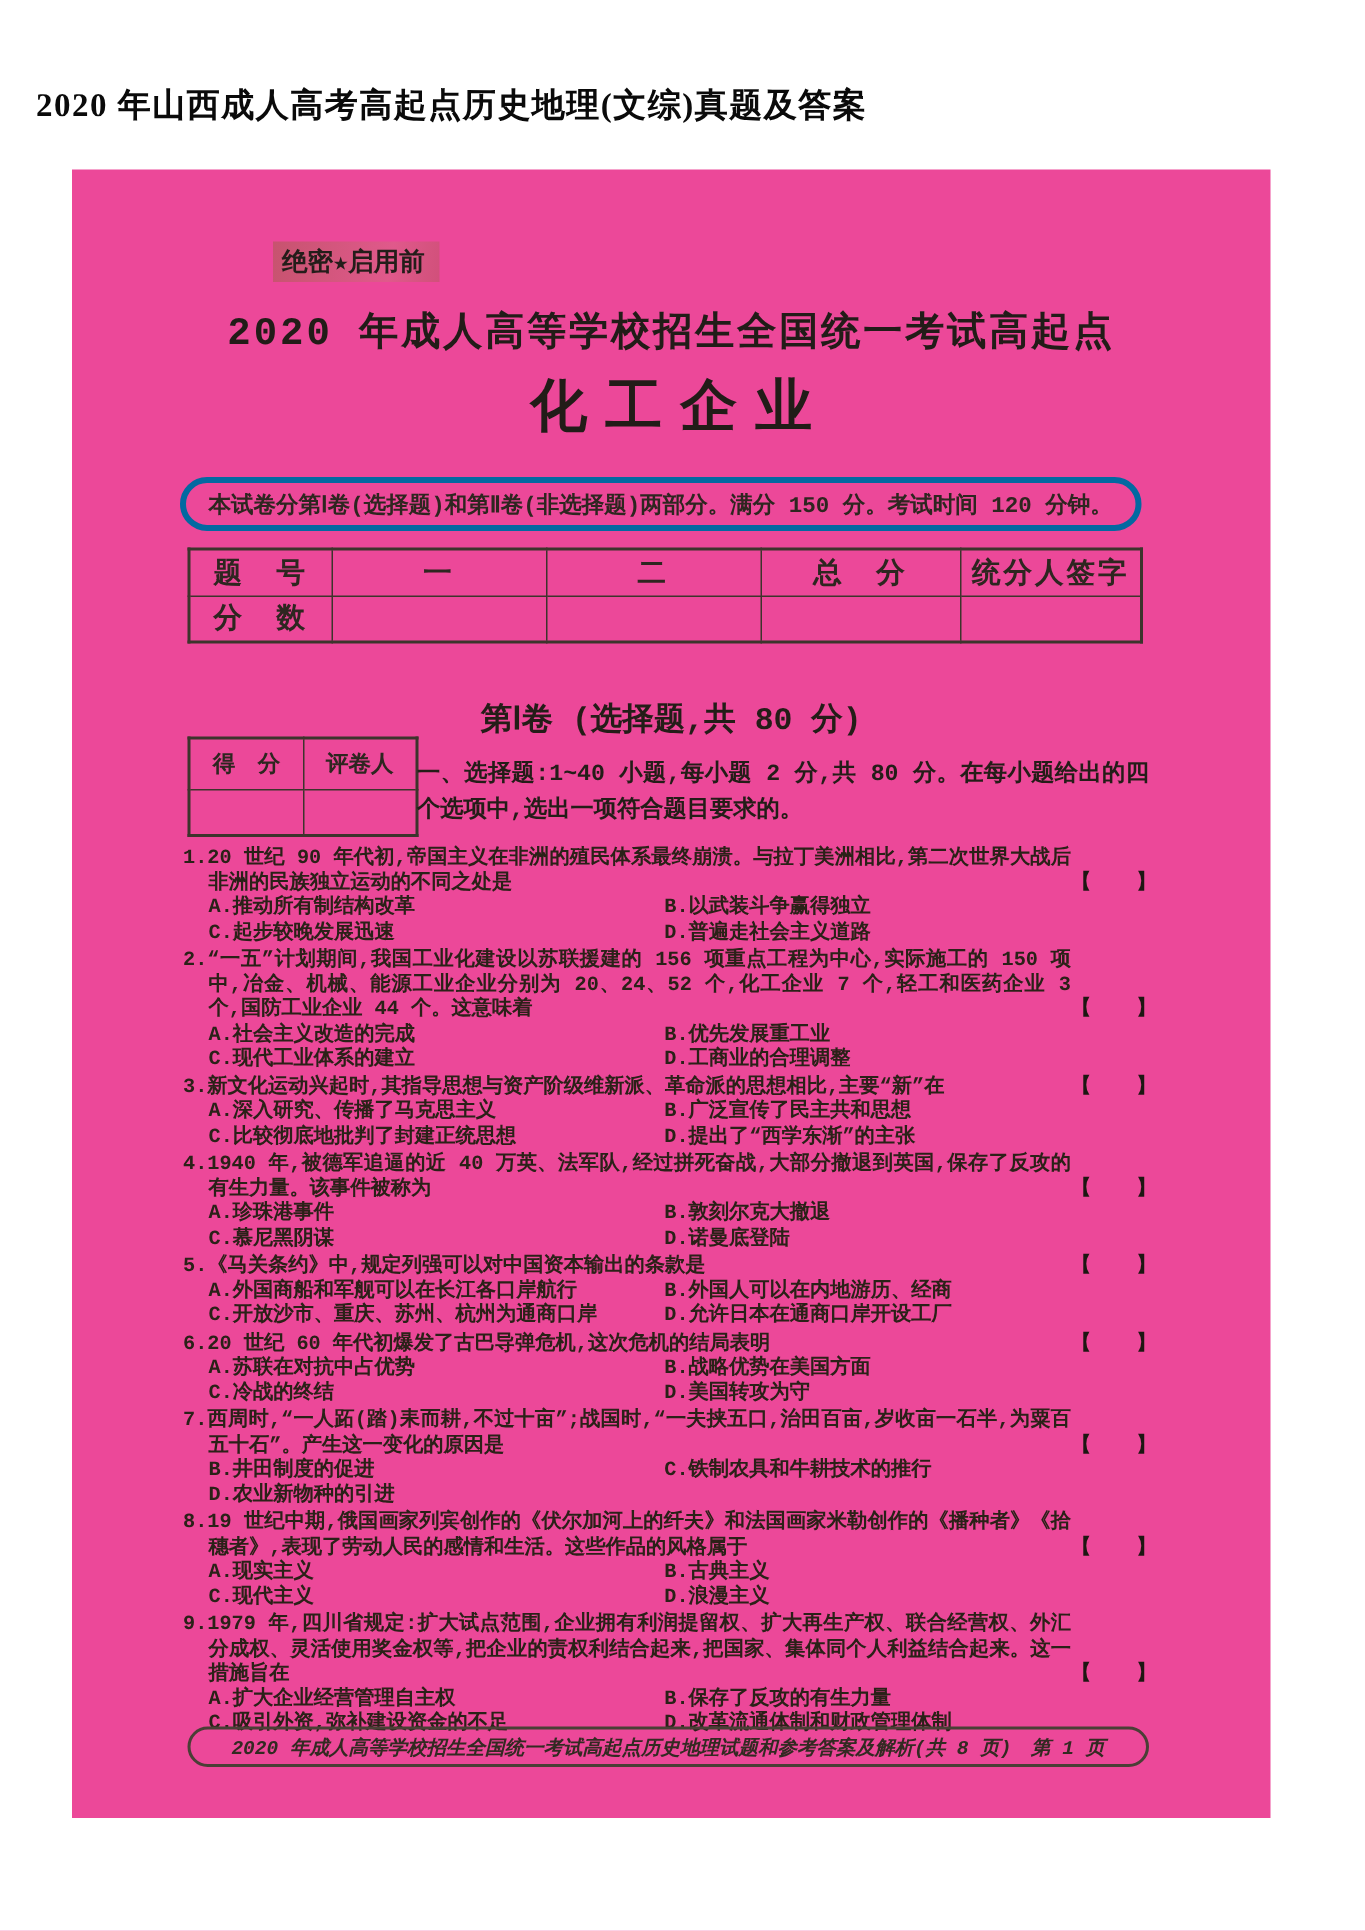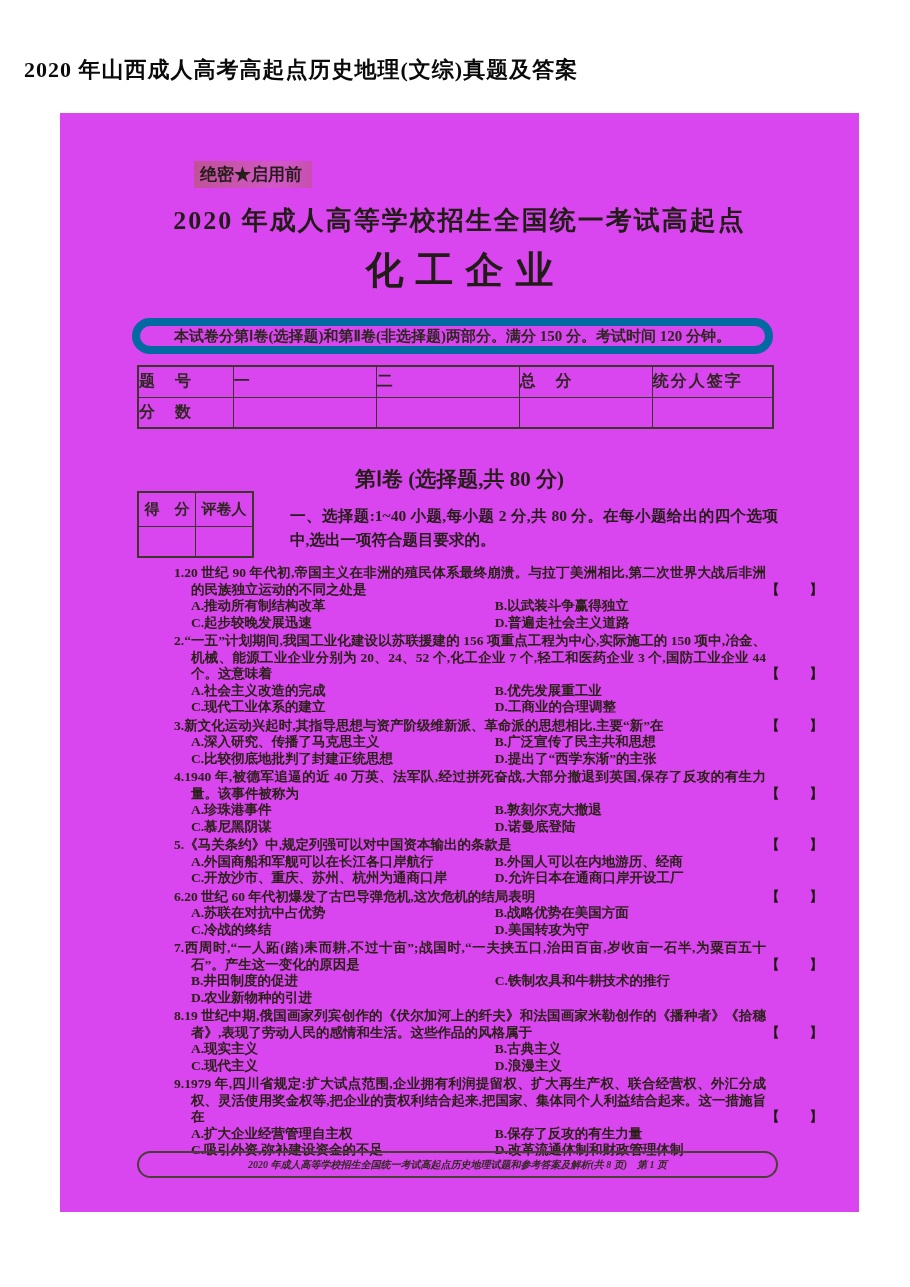--- a/index.html
+++ b/index.html
@@ -2,69 +2,69 @@
 <html><head>
 <meta charset="utf-8">
 <style>
   * { margin:0; padding:0; box-sizing:border-box; }
   html,body { width:910px; background:#ffffff; }
   body { position:relative; height:1287px; font-family:"Liberation Serif", serif; color:#111; }
 
   .page-title { position:absolute; top:55px; left:0; width:100%; text-align:left;
     font-size:22px; font-weight:bold; letter-spacing:1px; color:#0a0a0a;margin-left:24px; }
 
-  .scan { position:absolute; left:60px; top:113px; width:799px; height:1099px;
-    background:#d946ef; color:#2b2420; overflow:hidden; }
+  .scan { position:absolute; left:48px; top:113px; width:799px; height:1099px;
+    background:#ec4899; color:#2b2420; overflow:hidden;font-family:Liberation Mono, monospace; }
 
   .stamp { position:absolute; left:134px; top:48px; font-size:17px; font-weight:bold;
     color:#241d1a; padding:2px 10px 2px 6px;
     background:linear-gradient(100deg, rgba(168,92,76,0.55), rgba(196,128,108,0.30) 70%, rgba(168,92,76,0.40)); }
 
   .title1 { position:absolute; top:90px; left:0; width:100%; text-align:center;
     font-size:26px; font-weight:bold; letter-spacing:2px; color:#221c18; }
   .title2 { position:absolute; top:132px; left:0; width:100%; text-align:center;
     font-size:38px; font-weight:bold; letter-spacing:12px; text-indent:12px; color:#221c18; }
 
   .notice { position:absolute; left:72px; top:205px; width:641px; height:36px;
-    border:8px solid #0369a1; border-radius:18px; display:flex; align-items:center;
+    border:4px solid #0369a1; border-radius:18px; display:flex; align-items:center;
     justify-content:center; font-size:15px; font-weight:bold; color:#2e2620; }
 
   table.score { position:absolute; left:77px; top:252px; width:637px;
     border-collapse:collapse; border:2px solid #3d342c; table-layout:fixed; }
-  table.score td { border:1.3px solid #3d342c; height:31px; text-align:left;
-    font-size:16px; font-weight:bold; color:#2e2620; letter-spacing:2px; }
+  table.score td { border:1.3px solid #3d342c; height:31px; text-align:center;
+    font-size:19px; font-weight:bold; color:#2e2620; letter-spacing:2px; }
   table.score td.c0 { width:15%; } table.score td.c1 { width:22.5%; }
   table.score td.c2 { width:22.5%; } table.score td.c3 { width:21%; } table.score td.c4 { width:19%; }
 
   .section-title { position:absolute; top:332px; left:0; width:100%; text-align:center;
     font-size:21px; font-weight:bold; color:#241d18;margin-top:20px; }
 
-  table.grader { position:absolute; left:77px; top:378px; width:117px;
+  table.grader { position:absolute; left:77px; top:378px; width:154px;
     border-collapse:collapse; border:2px solid #3d342c; table-layout:fixed; }
   table.grader td { border:1.3px solid #3d342c; text-align:center; font-size:15px;
     font-weight:bold; color:#2e2620; }
   table.grader tr:nth-child(1) td { height:34px; }
   table.grader tr:nth-child(2) td { height:31px; }
 
   .instruction { position:absolute; left:230px; top:391px; width:488px;
     font-size:15.5px; font-weight:bold; line-height:24px; color:#241d18; text-align:justify; }
 
   .questions { position:absolute; left:74px; top:452px; width:650px;
-    font-size:13.5px; line-height:16.5px; color:#2b2118;margin-left:40px; }
+    font-size:13.5px; line-height:16.5px; color:#2b2118; }
   .q { position:relative; margin-bottom:2px; }
   .stem { position:relative; padding-left:17px; text-indent:-17px; padding-right:58px;
     text-align:justify; font-weight:600; }
   .bracket { position:absolute; right:0; bottom:0; font-weight:bold; letter-spacing:1px;
     text-indent:0; color:#1d1712; }
   .opts { display:grid; grid-template-columns:48% 52%; padding-left:17px; font-weight:600; }
   .opt { padding-right:6px; }
 
   .footer-box { position:absolute; left:77px; top:1038px; width:641px; height:27px;
     border:2px solid #4a3f36; border-radius:14px; display:flex; align-items:center;
-    justify-content:center; font-size:10px; font-weight:bold; font-style:italic; color:#332a22; }
+    justify-content:center; font-size:13px; font-weight:bold; font-style:italic; color:#332a22; }
 </style>
 </head>
 <body>
 
 <div class="page-title">2020 年山西成人高考高起点历史地理(文综)真题及答案</div>
 
 <div class="scan">
 
   <div class="stamp">绝密★启用前</div>
 

